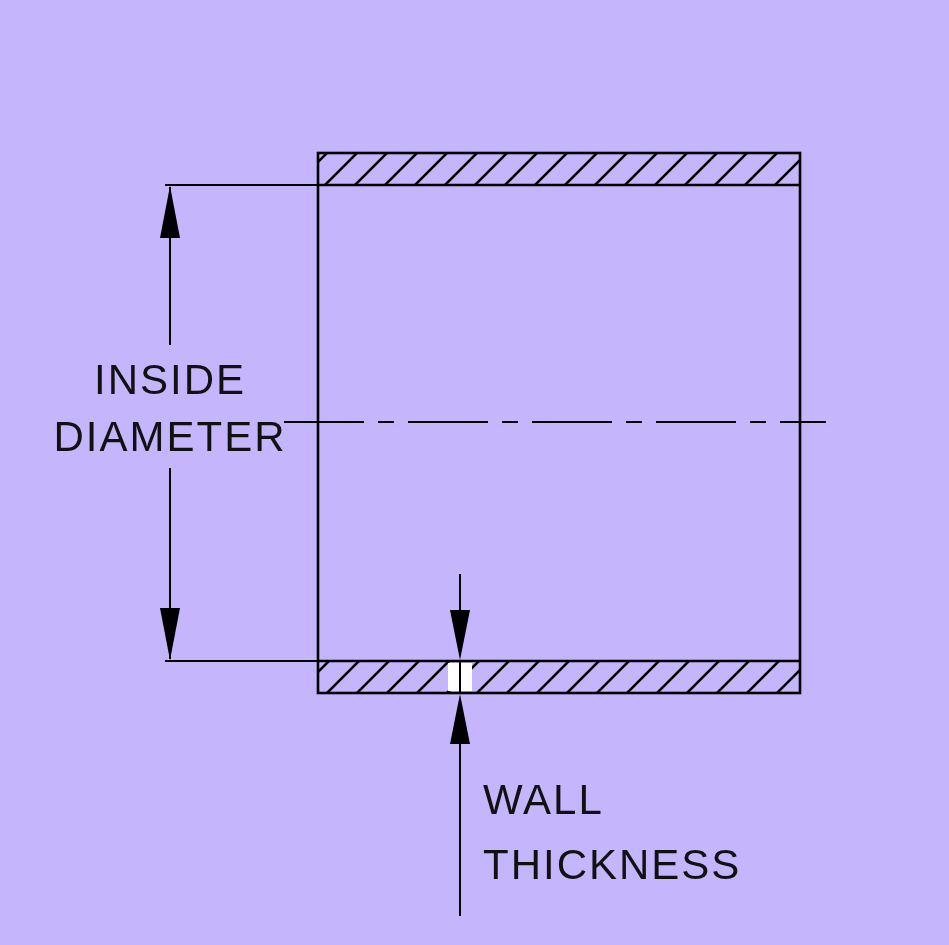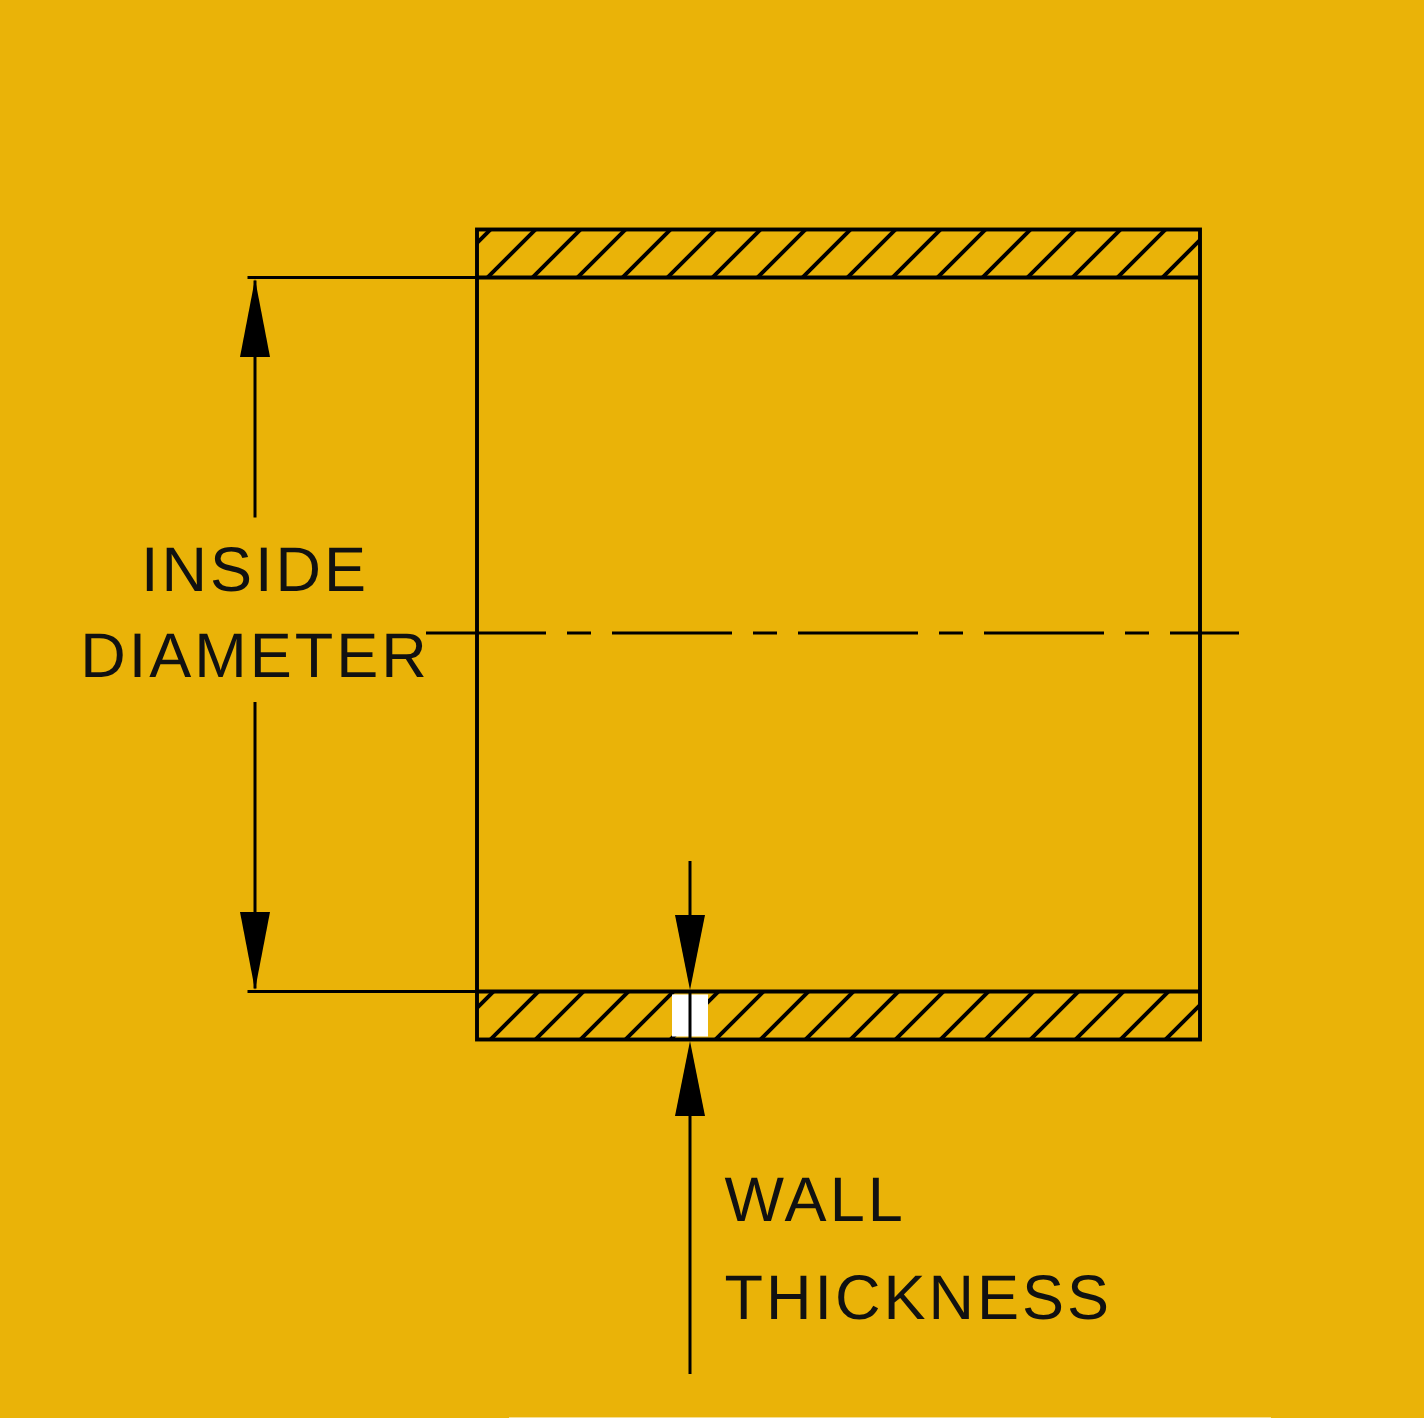--- a/index.html
+++ b/index.html
@@ -7,21 +7,21 @@
     padding: 0;
     background: #ffffff;
     width: 949px;
     height: 945px;
     overflow: hidden;
   }
   .stage {
     position: relative;
     width: 949px;
     height: 945px;
-    background: #eab308;
+    background: #c4b5fd;
     text-align: right;
   }
   svg {
     display: block;
   }
   .dim-text {
     font-family: "Liberation Sans", "DejaVu Sans", sans-serif;
     font-size: 42px;
     font-weight: 400;
     letter-spacing: 2px;

